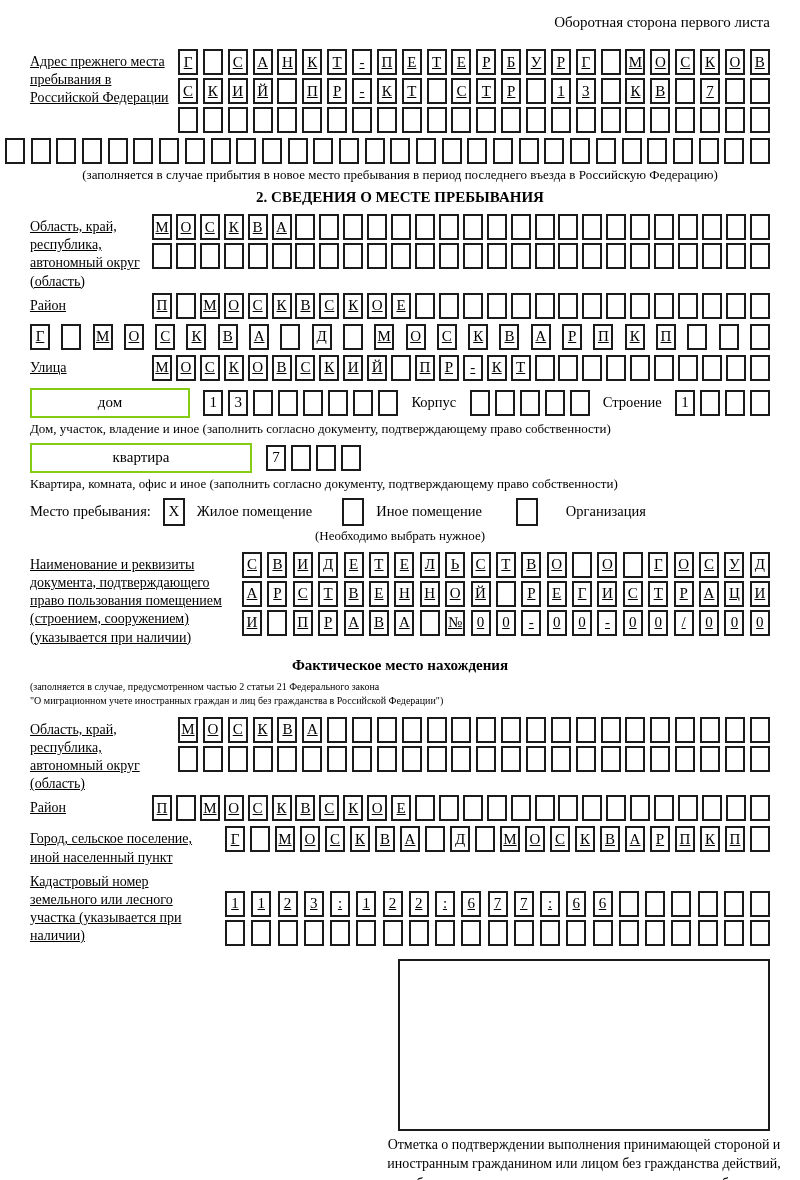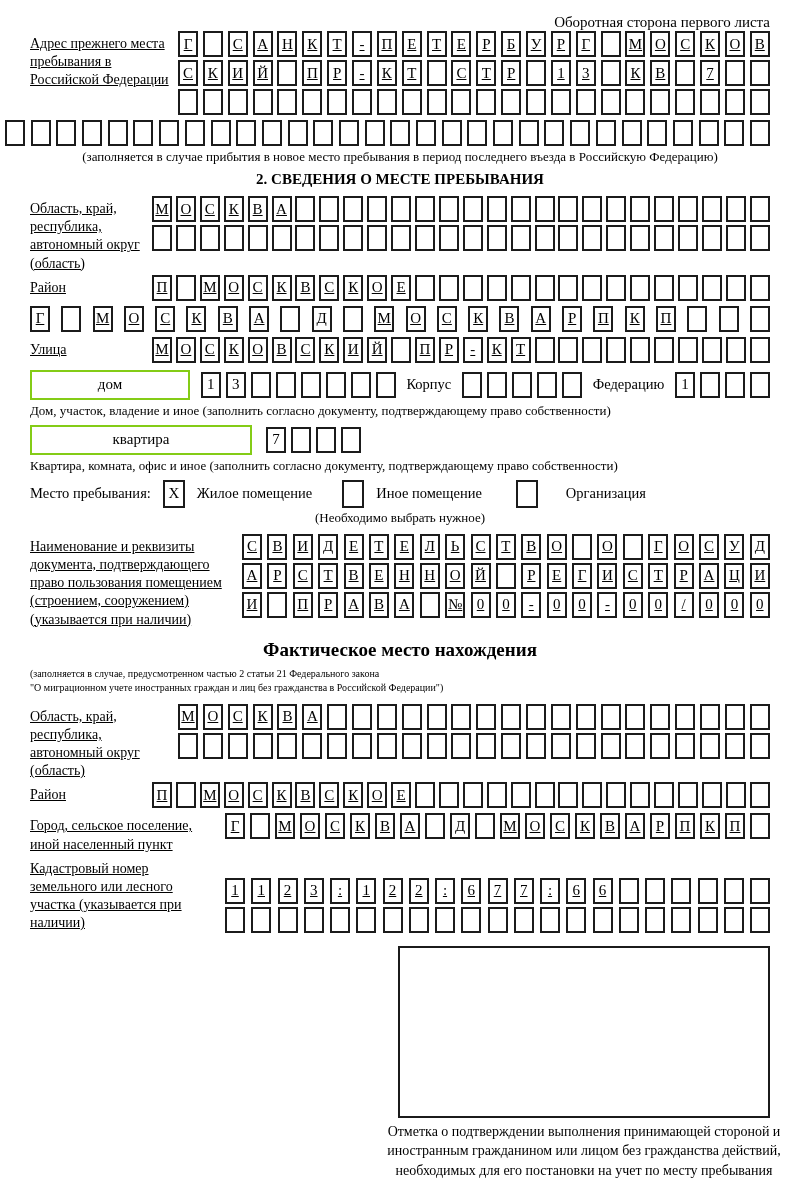--- a/index.html
+++ b/index.html
@@ -2,21 +2,21 @@
 <html><head>
 <meta charset="utf-8">
 <style>
   * { margin:0; padding:0; box-sizing:border-box; }
   html,body { background:#fff; }
   .page {
     width:800px; height:1180px; padding:14px 30px 0 30px;
     font-family:"Liberation Serif", serif; color:#000; background:#fff;
     overflow:hidden; position:relative;
   }
-  .hdr { text-align:right; font-size:15px; margin-bottom:0; }
+  .hdr { text-align:right; font-size:15px; margin-bottom:18px; }
 
   .cells-row { display:flex; justify-content:space-between; margin-bottom:3px; }
   .cell {
     width:20px; height:26px; border:2px solid #1b1b1b;
     display:flex; align-items:center; justify-content:center;
     font-size:15px; line-height:1; flex-shrink:0;
   }
   .form-row { display:flex; margin-bottom:2px;text-decoration:underline; }
   .row-label { flex-shrink:0; font-size:14px; line-height:1.3; padding-top:4px; padding-right:6px; }
   .row-cells { flex:1; min-width:0; }
@@ -36,21 +36,21 @@
   .cells-inline { display:flex; gap:5px; }
   .small-label { font-size:14.5px; white-space:nowrap; }
 
   .mesto-row { display:flex; align-items:center; gap:12px; margin:6px 0 2px 0; font-size:14.5px; }
   .checkbox {
     width:22px; height:28px; border:2px solid #1b1b1b; display:flex;
     align-items:center; justify-content:center; font-size:15px; flex-shrink:0;
   }
   .mesto-note { text-align:center; font-size:13px; margin-bottom:8px; }
 
-  .fact-title { text-align:center; font-weight:bold; font-size:19px; margin:10px 0 6px 0; }
+  .fact-title { text-align:center; font-weight:bold; font-size:15px; margin:10px 0 6px 0; }
   .fact-cap { text-align:left; font-size:10px; line-height:1.45; }
 
   .stamp-box { width:372px; height:172px; border:2px solid #1b1b1b; margin-left:368px; margin-top:10px; }
   .stamp-cap { width:420px; margin-left:344px; text-align:center; font-size:14px; line-height:1.4; margin-top:4px; }
 </style>
 </head>
 <body>
 
 <div class="page">
 
@@ -349,21 +349,21 @@
         <div class="cell"></div>
       </div>
     <div class="small-label">Корпус</div>
     <div class="cells-inline">
         <div class="cell"></div>
         <div class="cell"></div>
         <div class="cell"></div>
         <div class="cell"></div>
         <div class="cell"></div>
       </div>
-    <div class="small-label">Федерацию</div>
+    <div class="small-label">Строение</div>
     <div class="cells-inline">
         <div class="cell">1</div>
         <div class="cell"></div>
         <div class="cell"></div>
         <div class="cell"></div>
       </div>
   </div>
   <div class="caption">Дом, участок, владение и иное (заполнить согласно документу, подтверждающему право собственности)</div>
 
   <div class="inline-row" style="justify-content:flex-start; gap:14px;align-items:center;">

